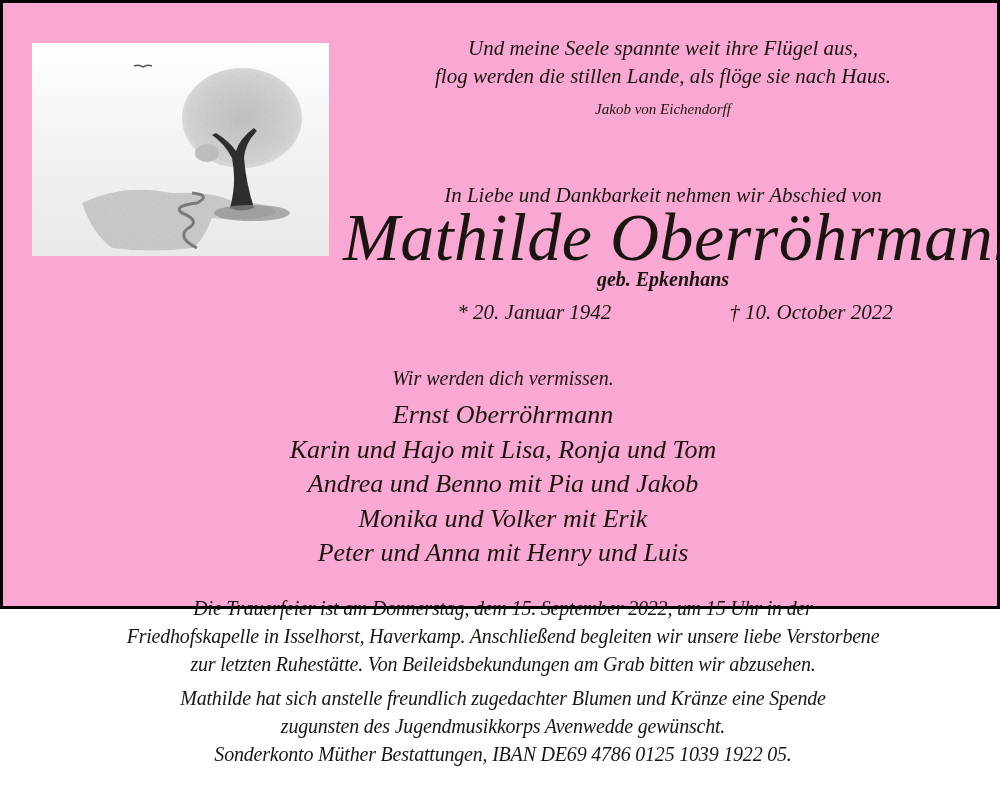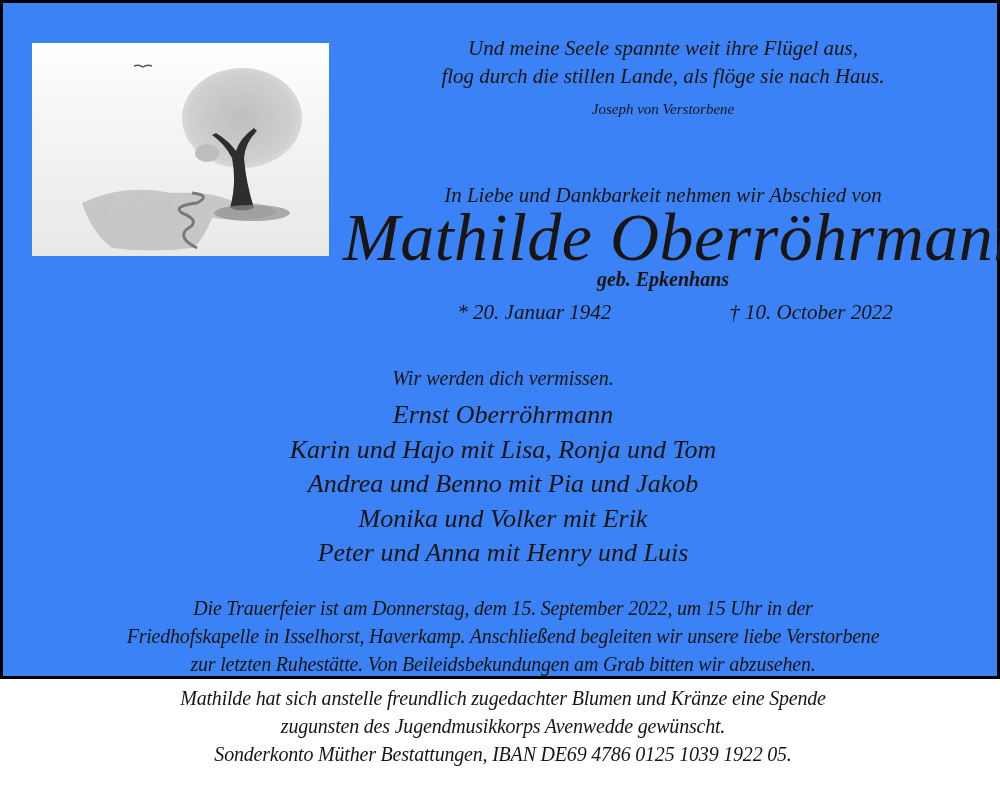--- a/index.html
+++ b/index.html
@@ -1,19 +1,19 @@
 <!DOCTYPE html>
 <html><head>
 <meta charset="utf-8">
 <style>
   html, body { margin: 0; padding: 0; background: #ffffff; }
   body { width: 1000px; height: 797px; position: relative; overflow: hidden; }
   .frame {
-    position: absolute; left: 0; top: 0; width: 1000px; height: 679px;
-    box-sizing: border-box; border: 3px solid #000; background: #3b82f6;
+    position: absolute; left: 0; top: 0; width: 1000px; height: 609px;
+    box-sizing: border-box; border: 3px solid #000; background: #f9a8d4;
   }
   .serif { font-family: "Liberation Serif", "DejaVu Serif", serif; font-style: italic; color: #1a1510; }
   .illustration {
     position: absolute; left: 29px; top: 40px; width: 297px; height: 213px;
   }
   .line { position: absolute; left: 0; width: 1000px; text-align: center; white-space: nowrap; }
   .quote-area { position: absolute; left: 340px; width: 640px; }
   .quote-area .line { width: 640px; }
   .q { font-size: 21px; }
   .author { font-size: 15px; }
@@ -65,22 +65,22 @@
       <ellipse cx="210" cy="75" rx="60" ry="50" fill="url(#crown)" filter="url(#grain)"></ellipse>
       <ellipse cx="175" cy="110" rx="12" ry="9" fill="#bdbdbd"></ellipse>
 
       <path d="M198 165 Q205 140 200 115 Q192 100 180 92 L184 90 Q197 98 204 108 Q208 95 222 85 L225 88 Q213 100 212 115 Q214 140 222 165 Q210 170 198 165 Z" fill="#2e2e2e"></path>
       <ellipse cx="220" cy="170" rx="38" ry="8" fill="#8f8f8f" opacity="0.7"></ellipse>
     </svg>
   </div>
 
   <div class="quote-area" style="top:0;">
     <div class="line serif q" style="top:33px;">Und meine Seele spannte weit ihre Flügel aus,</div>
-    <div class="line serif q" style="top:61px;">flog durch die stillen Lande, als flöge sie nach Haus.</div>
-    <div class="line serif author" style="top:98px;">Joseph von Verstorbene</div>
+    <div class="line serif q" style="top:61px;">flog werden die stillen Lande, als flöge sie nach Haus.</div>
+    <div class="line serif author" style="top:98px;">Jakob von Eichendorff</div>
 
     <div class="line serif intro" style="top:156px;">In Liebe und Dankbarkeit nehmen wir Abschied von</div>
     <div class="line serif name" style="top:195px;">Mathilde Oberröhrmann</div>
     <div class="line serif birthname" style="top:265px;font-weight:bold;">geb. Epkenhans</div>
     <div class="line serif dates" style="top:297px;">
       <span>* 20. Januar 1942</span><span style="width:70px;"></span><span>† 10. October 2022</span>
     </div>
   </div>
 
   <div class="line serif miss" style="top:364px;">Wir werden dich vermissen.</div>

